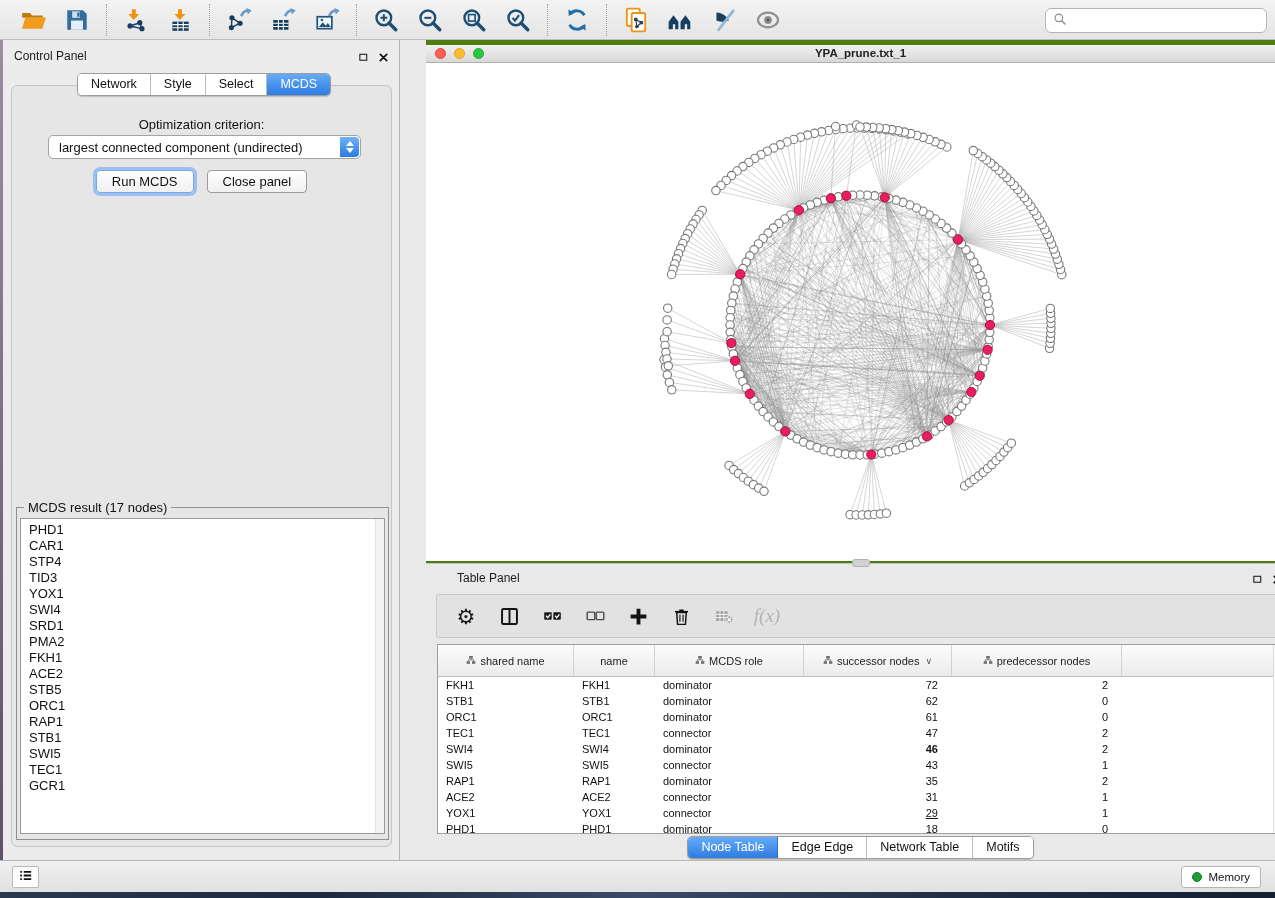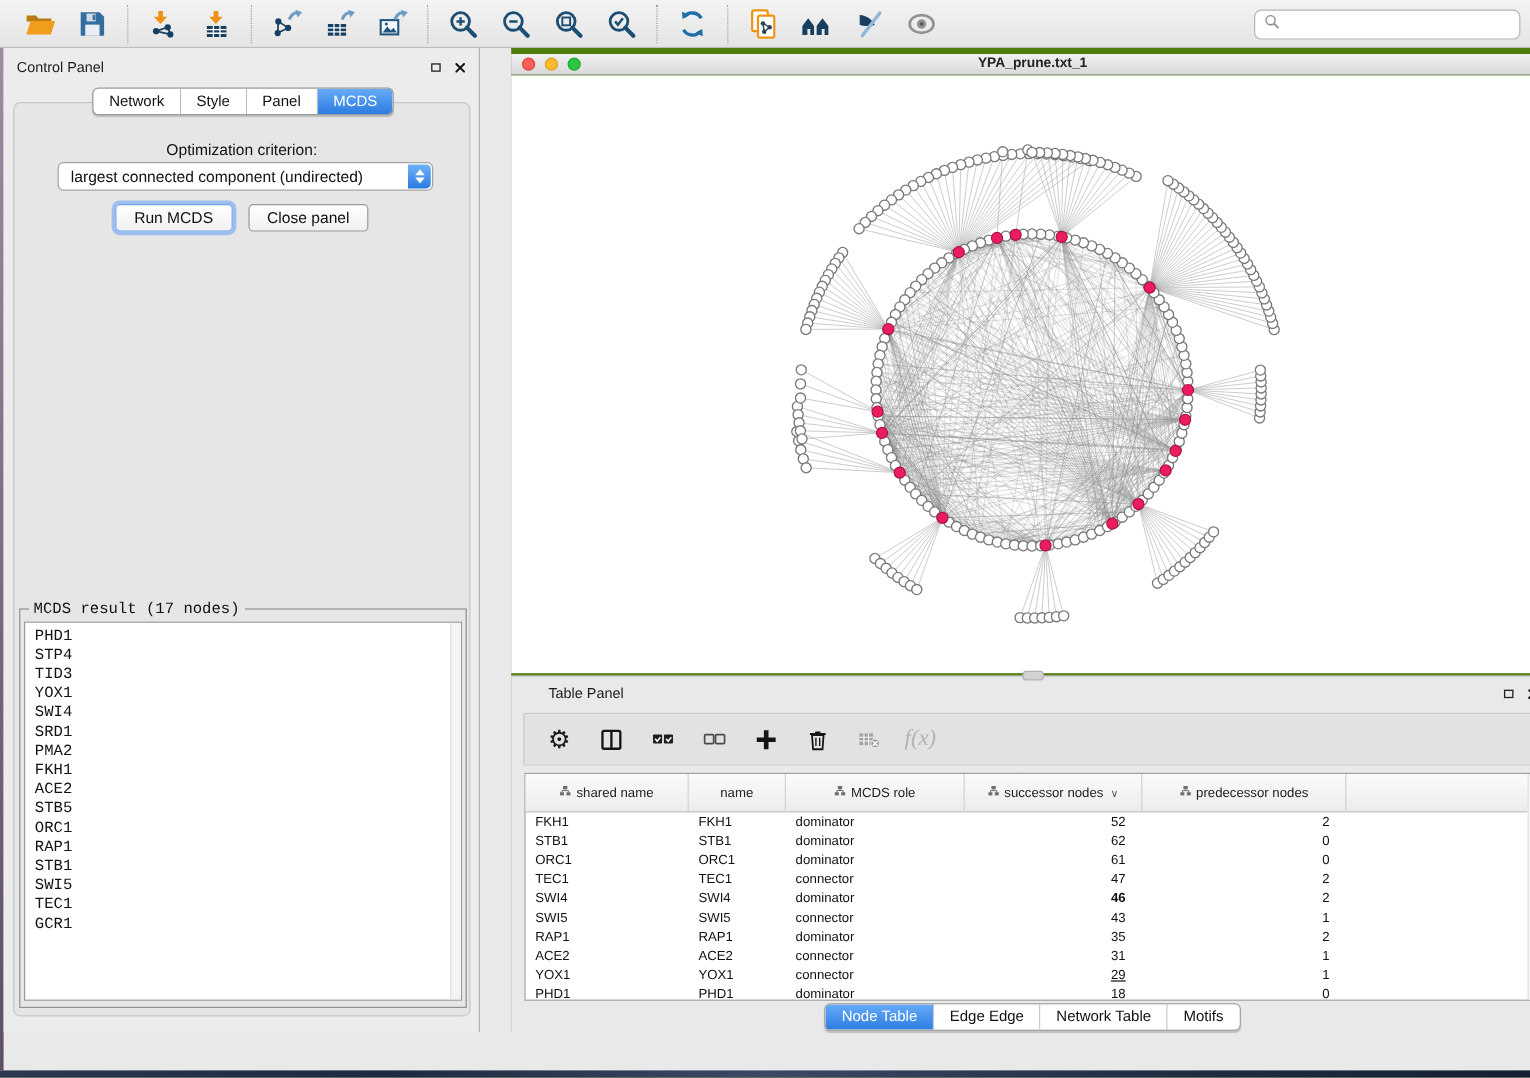--- a/index.html
+++ b/index.html
@@ -42,21 +42,21 @@
     border:1px solid #a3a3a3; border-radius:5px; display:flex; align-items:center; font-size:13px; padding-left:10px; color:#111; }
   .select-stepper { position:absolute; right:1px; top:1px; bottom:1px; width:19px; border-radius:0 4px 4px 0;
     background:linear-gradient(#6fb2f9,#2c7be1); display:flex; flex-direction:column; align-items:center; justify-content:center; gap:2px; }
   .step-up { width:0; height:0; border-left:4px solid transparent; border-right:4px solid transparent; border-bottom:5px solid #fff; }
   .step-dn { width:0; height:0; border-left:4px solid transparent; border-right:4px solid transparent; border-top:5px solid #fff; }
   .cp-buttons { position:absolute; left:0; top:84px; width:100%; display:flex; justify-content:center; gap:13px; }
   .btn { height:23px; border:1px solid #9b9b9b; border-radius:4px; background:linear-gradient(#ffffff,#f0f0f0);
     font-size:13px; padding:0 15px; font-family:inherit; color:#111; cursor:default; }
   .btn.focused { box-shadow:0 0 0 3px rgba(108,164,245,.6); border-color:#74a9ef; }
   .mcds-fieldset { position:absolute; left:4px; top:414px; width:373px; height:340px; border:1px solid #8f8f8f;
-    margin:0; padding:0;font-family:Liberation Mono, monospace; }
+    margin:0; padding:0; }
   .mcds-fieldset legend { font-size:13px; color:#111; margin-left:7px; padding:0 4px; }
   .mcds-list { position:absolute; left:3px; right:3px; top:3px; bottom:3px; background:#fff; border:1px solid #9a9a9a; overflow:hidden; }
   .mcds-item { font-size:13px; color:#111; line-height:16px; padding-left:8px; }
   .mcds-list .vtrack { position:absolute; right:0; top:0; bottom:0; width:9px; background:#f4f4f4; border-left:1px solid #e2e2e2; }
 
   
   .right-area { position:absolute; left:426px; top:40px; width:869px; height:820px; background:#4d7c0f; }
   .net-window { position:absolute; left:0; top:5px; width:869px; height:516px; }
   .net-titlebar { position:relative; height:18px; background:linear-gradient(#f1f1f1,#d8d8d8); border-bottom:1px solid #b0b0b0; }
   .traffic { position:absolute; left:9px; top:3px; display:flex; gap:8px; }
@@ -285,20 +285,21 @@
       <div class="cp-buttons">
         <button class="btn focused">Run MCDS</button>
         <button class="btn">Close panel</button>
       </div>
       <fieldset class="mcds-fieldset">
         <legend>MCDS result (17 nodes)</legend>
         <div style="position:relative; width:100%; height:322px;">
           <div class="mcds-list" id="mcds-list">
             <div class="vtrack"></div>
           <div class="mcds-item" style="padding-top: 3px;">PHD1</div>
+              <div class="mcds-item">CAR1</div>
               <div class="mcds-item">STP4</div>
               <div class="mcds-item">TID3</div>
               <div class="mcds-item">YOX1</div>
               <div class="mcds-item">SWI4</div>
               <div class="mcds-item">SRD1</div>
               <div class="mcds-item">PMA2</div>
               <div class="mcds-item">FKH1</div>
               <div class="mcds-item">ACE2</div>
               <div class="mcds-item">STB5</div>
               <div class="mcds-item">ORC1</div>
@@ -307,21 +308,21 @@
               <div class="mcds-item">SWI5</div>
               <div class="mcds-item">TEC1</div>
               <div class="mcds-item">GCR1</div>
             </div>
         </div>
       </fieldset>
     </div>
     <div class="cp-tabs tab-group" id="cp-tabs">
         <div class="tab-item">Network</div>
         <div class="tab-item">Style</div>
-        <div class="tab-item">Panel</div>
+        <div class="tab-item">Select</div>
         <div class="tab-item active">MCDS</div>
       </div>
   </div>
 
   <div class="right-area">
     <div class="net-window">
       <div class="net-titlebar">
         <div class="traffic">
           <span class="light red"></span>
           <span class="light yellow"></span>
@@ -1432,21 +1433,21 @@
             </div>
             <div class="nt-hcell" style="flex: 1 1 0%; border-right: none;"></div>
           </div>
         <div class="nt-vscroll">
             <div class="nt-thumb"></div>
           </div>
       <div class="nt-row">
             <div class="nt-cell" style="width: 136px;">FKH1</div>
             <div class="nt-cell" style="width: 81px;">FKH1</div>
             <div class="nt-cell" style="width: 149px;">dominator</div>
-            <div class="nt-cell num" style="width: 148px;">52</div>
+            <div class="nt-cell num" style="width: 148px;">72</div>
             <div class="nt-cell num" style="width: 170px;">2</div>
           </div>
           <div class="nt-row">
             <div class="nt-cell" style="width: 136px;">STB1</div>
             <div class="nt-cell" style="width: 81px;">STB1</div>
             <div class="nt-cell" style="width: 149px;">dominator</div>
             <div class="nt-cell num" style="width: 148px;">62</div>
             <div class="nt-cell num" style="width: 170px;">0</div>
           </div>
           <div class="nt-row">
@@ -1510,15 +1511,29 @@
         <div class="tab-group" id="tp-tabs">
             <div class="tab-item active">Node Table</div>
             <div class="tab-item">Edge Edge</div>
             <div class="tab-item">Network Table</div>
             <div class="tab-item">Motifs</div>
           </div>
       </div>
     </div>
   </div>
 
+  <div class="status-bar">
+    <div class="list-btn">
+      <span>
+        <svg viewBox="0 0 24 24" width="17" height="17">
+            <path d="M4.5 6.8h2.4M4.5 12h2.4M4.5 17.2h2.4" stroke="#111" stroke-width="2.6"></path>
+            <path d="M9.5 6.8H20M9.5 12H20M9.5 17.2H20" stroke="#111" stroke-width="2.6"></path>
+          </svg>
+      </span>
+    </div>
+    <div class="memory-btn">
+      <span class="mem-dot"></span>
+      <span>Memory</span>
+    </div>
+  </div>
 
   <div class="wallpaper-bottom"></div>
 </div>
 
 </body></html>

